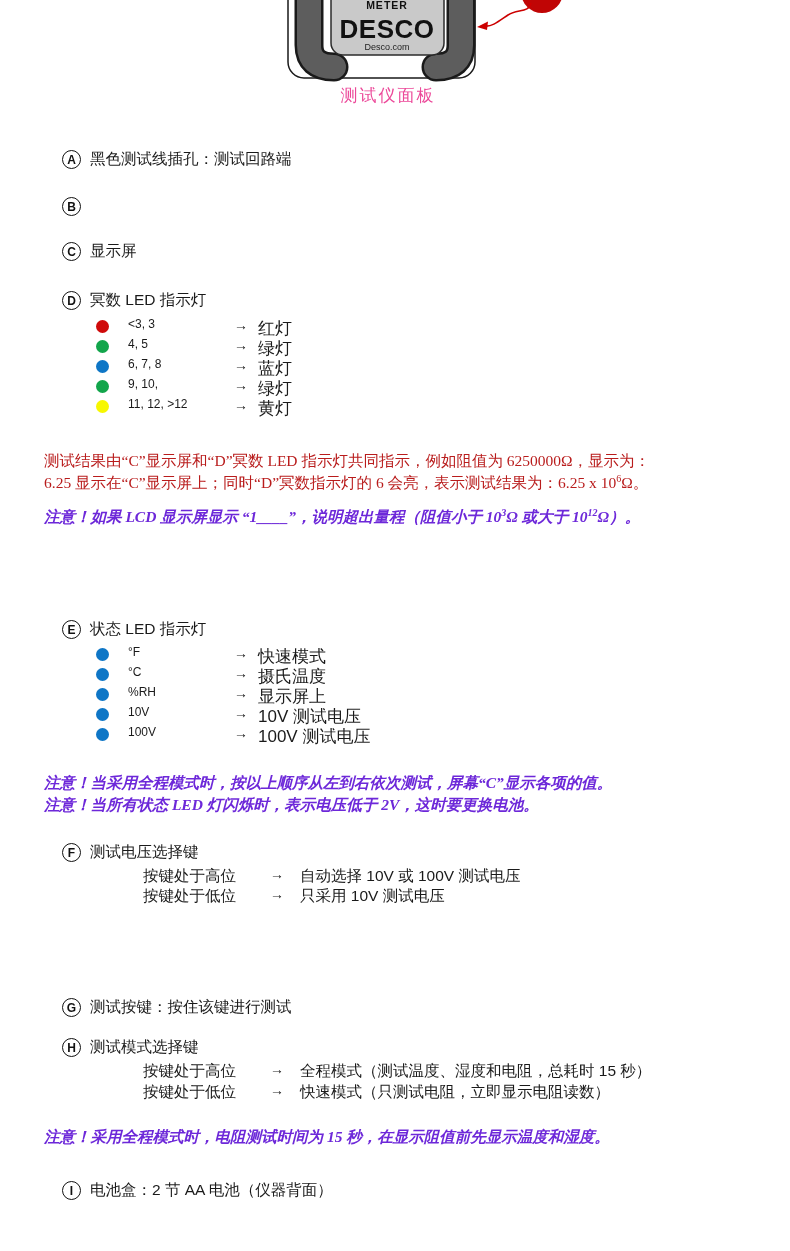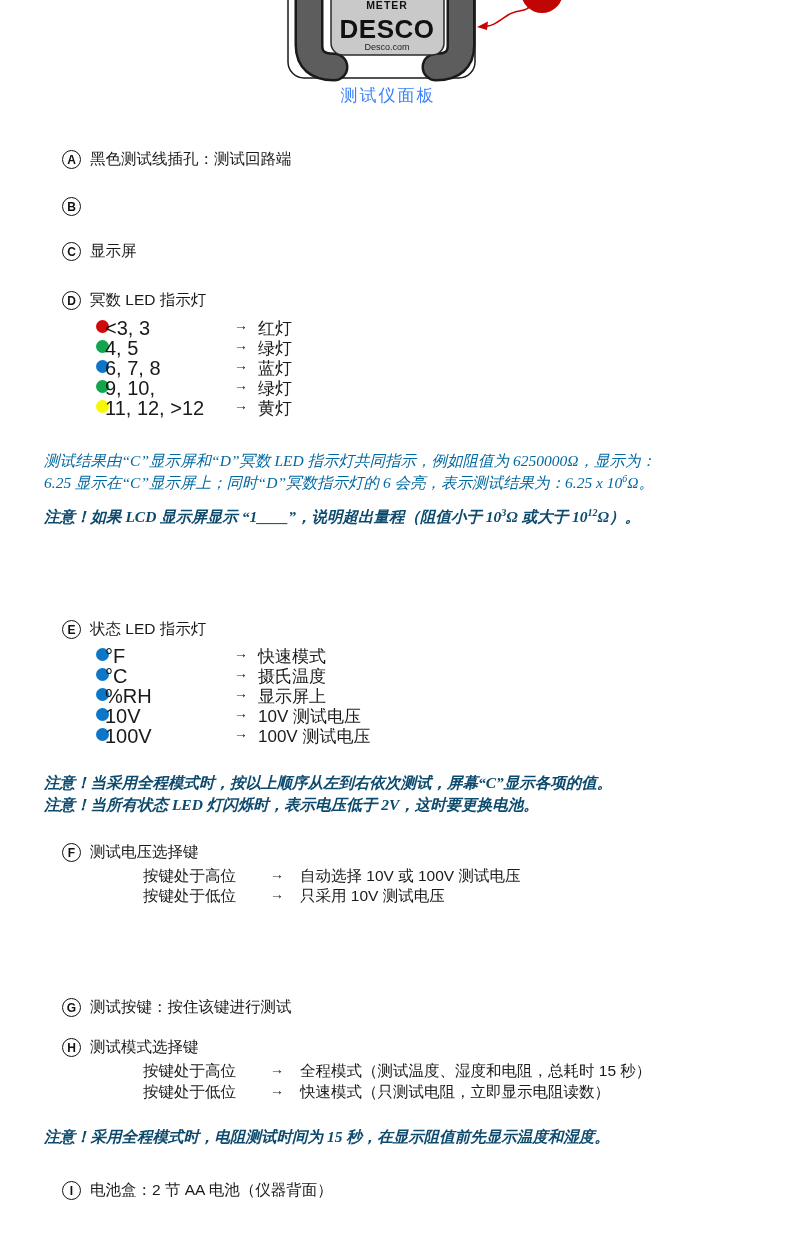--- a/index.html
+++ b/index.html
@@ -8,35 +8,35 @@
   .abs{position:absolute;}
   
   .item{display:flex;align-items:center;gap:9px;font-size:15.5px;}
   .letter{width:19px;height:19px;box-sizing:border-box;border:1.8px solid #111;border-radius:50%;
           display:flex;align-items:center;justify-content:center;font-weight:bold;font-size:12px;
           flex:none;color:#111;background:#fff;}
   
   .led-rows{position:absolute;width:330px;}
   .led-row{position:relative;height:20px;}
   .dot{position:absolute;left:0;top:3px;width:13px;height:13px;border-radius:50%;}
-  .led-label{position:absolute;left:9px;top:0;font-size:20px;white-space:nowrap;}
+  .led-label{position:absolute;left:32px;top:0;font-size:12px;white-space:nowrap;}
   .led-arrow{position:absolute;left:138px;top:0;font-size:14px;}
   .led-desc{position:absolute;left:162px;top:0;font-size:17px;white-space:nowrap;}
   
   .key-rows{position:absolute;width:600px;margin-left:48px;}
   .key-row{position:relative;font-size:15.5px;}
   .key-label{position:absolute;left:0;white-space:nowrap;}
   .key-arrow{position:absolute;left:127px;font-size:14px;}
   .key-desc{position:absolute;left:157px;white-space:nowrap;}
   
-  .para{font-family:"Liberation Serif",serif;font-size:15.5px;line-height:21.5px;color:#0369a1;font-style:italic;}
+  .para{font-family:"Liberation Serif",serif;font-size:15.5px;line-height:21.5px;color:#b91c1c;}
   .note{font-family:"Liberation Serif",serif;font-weight:700;font-style:italic;
-        font-size:15.5px;line-height:22px;color:#0c4a6e;}
+        font-size:15.5px;line-height:22px;color:#6d28d9;}
   sup{font-size:10px;line-height:0;}
-  .caption{font-family:Liberation Mono, monospace;font-size:17px;letter-spacing:2px;color:#3b82f6;}
+  .caption{font-family:Liberation Mono, monospace;font-size:17px;letter-spacing:2px;color:#ec4899;}
 </style>
 </head>
 <body>
 
 <div class="page">
 
   <svg class="abs" style="top:0;left:0;" width="790" height="84" viewBox="0 0 790 84">
 
     <rect x="288" y="-16" width="187" height="94" rx="16" fill="#ffffff" stroke="#1a1a1a" stroke-width="1.5"></rect>
 

